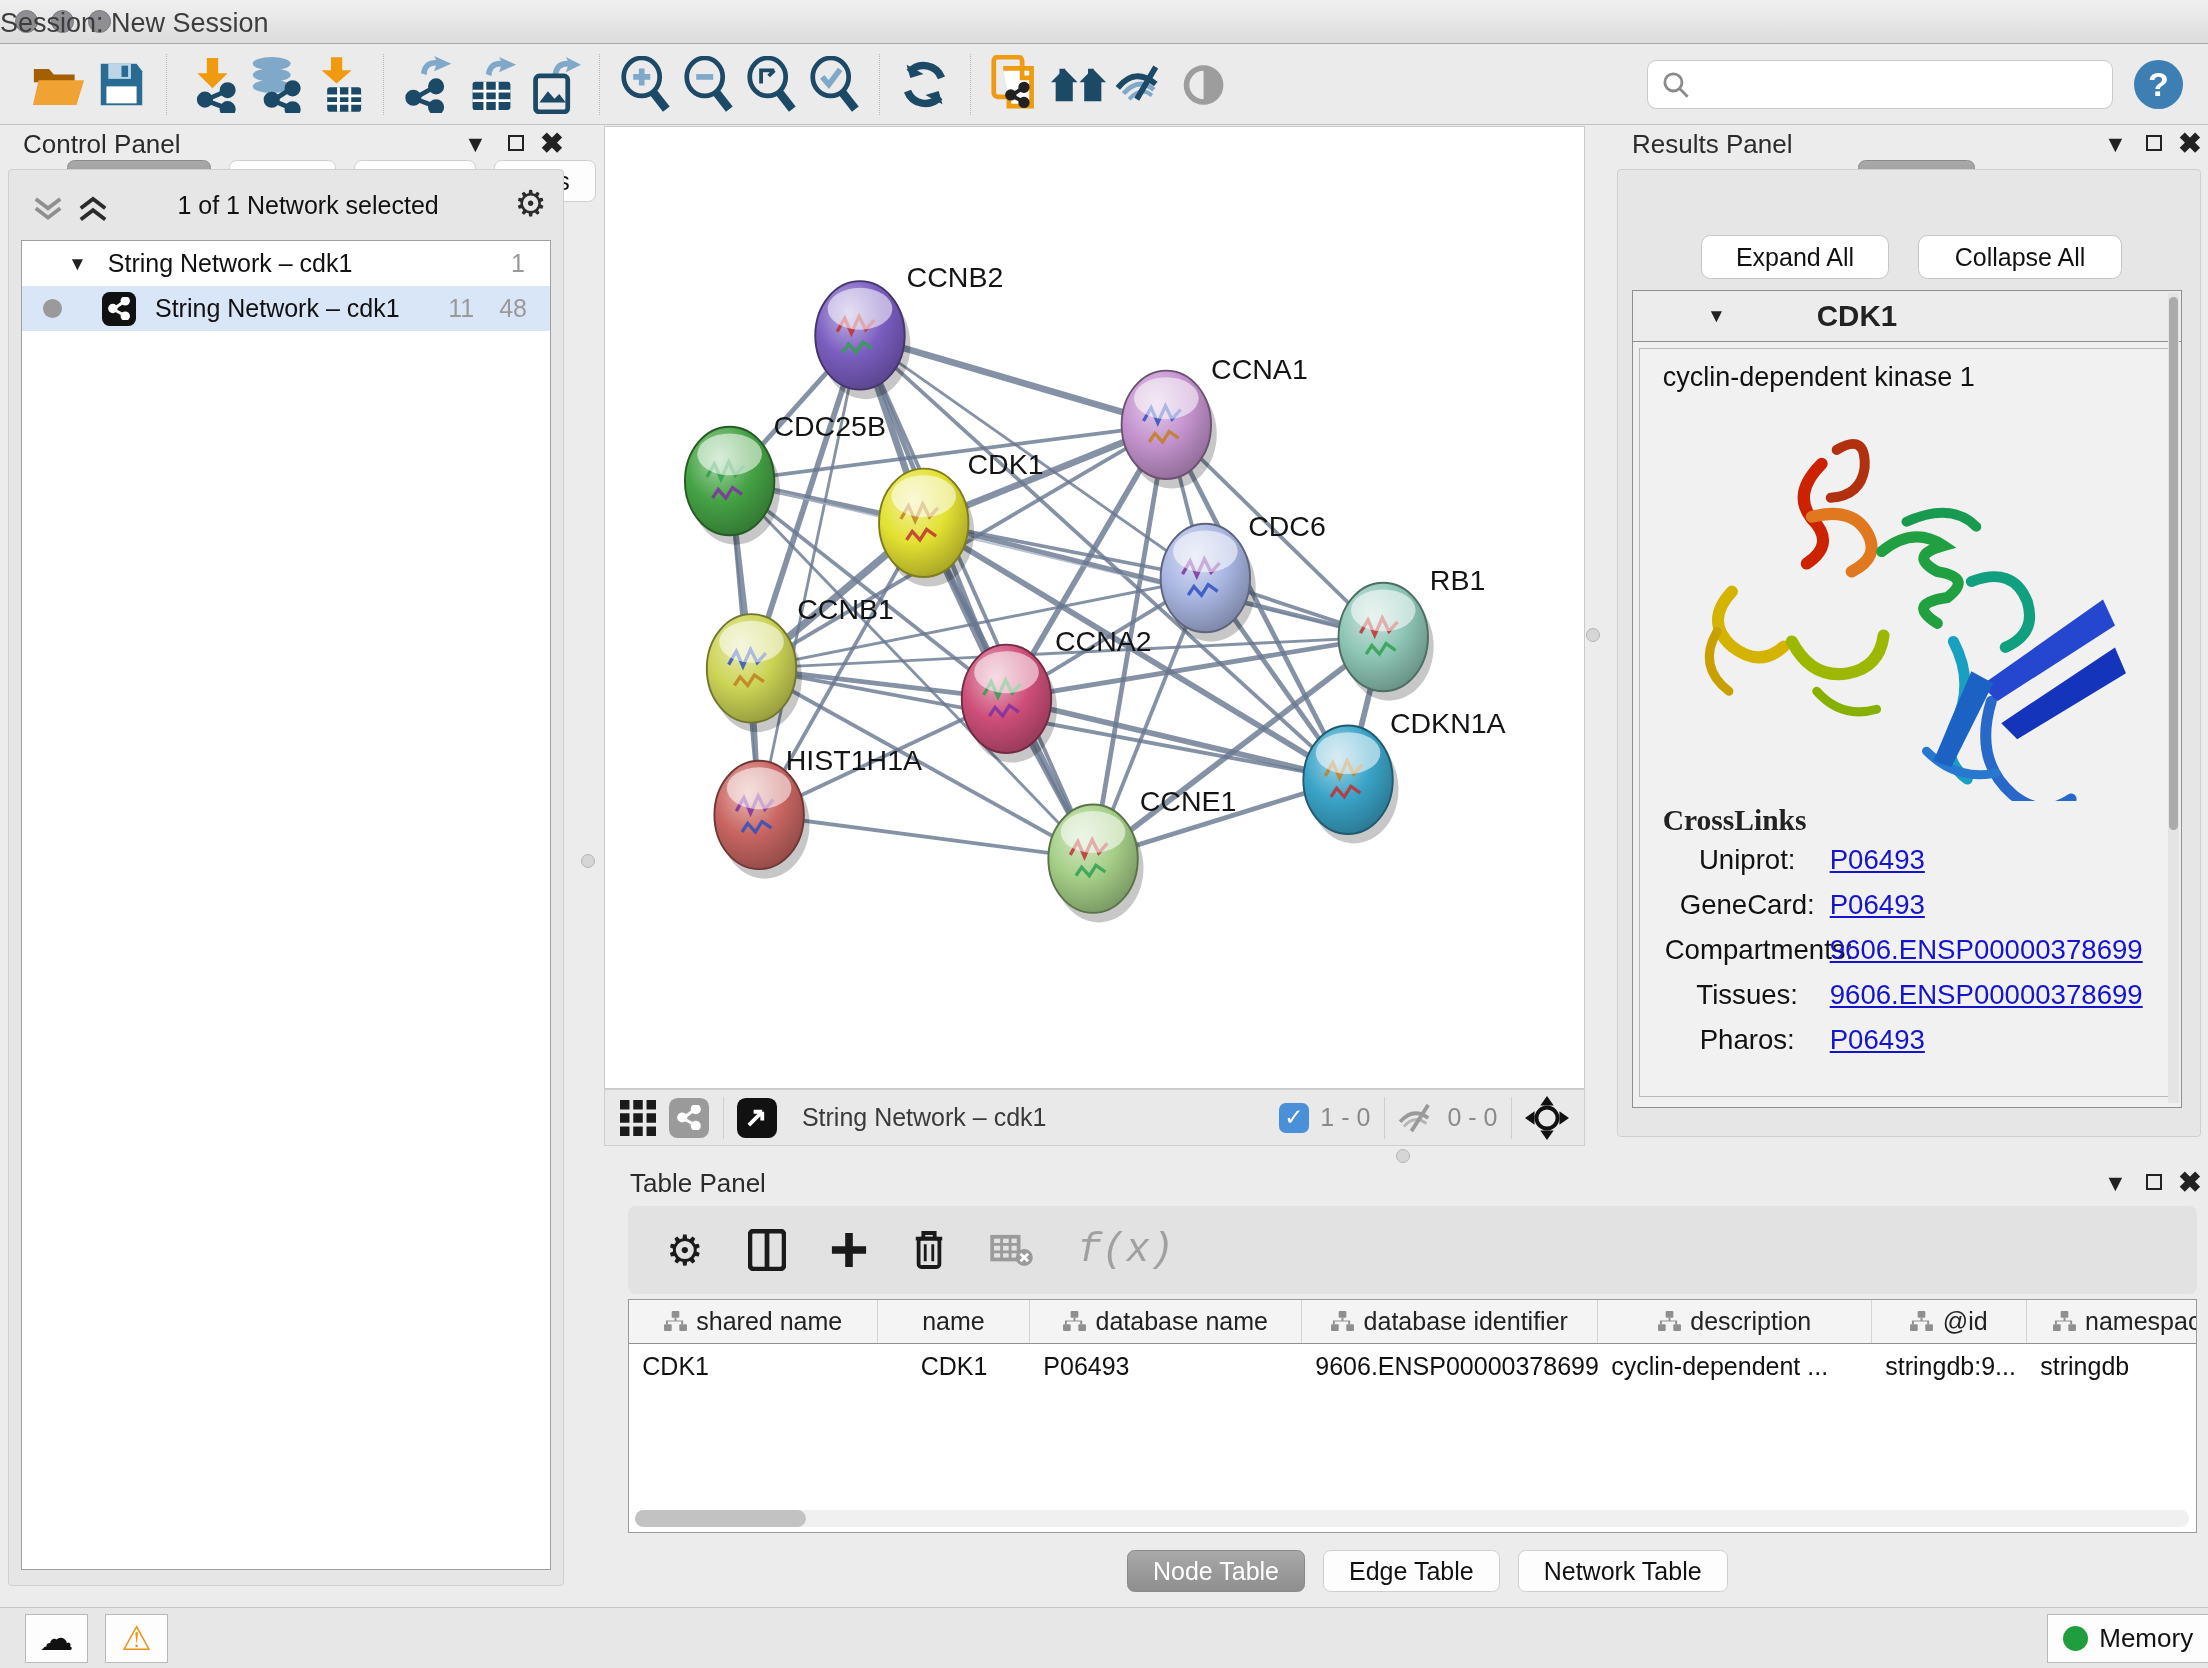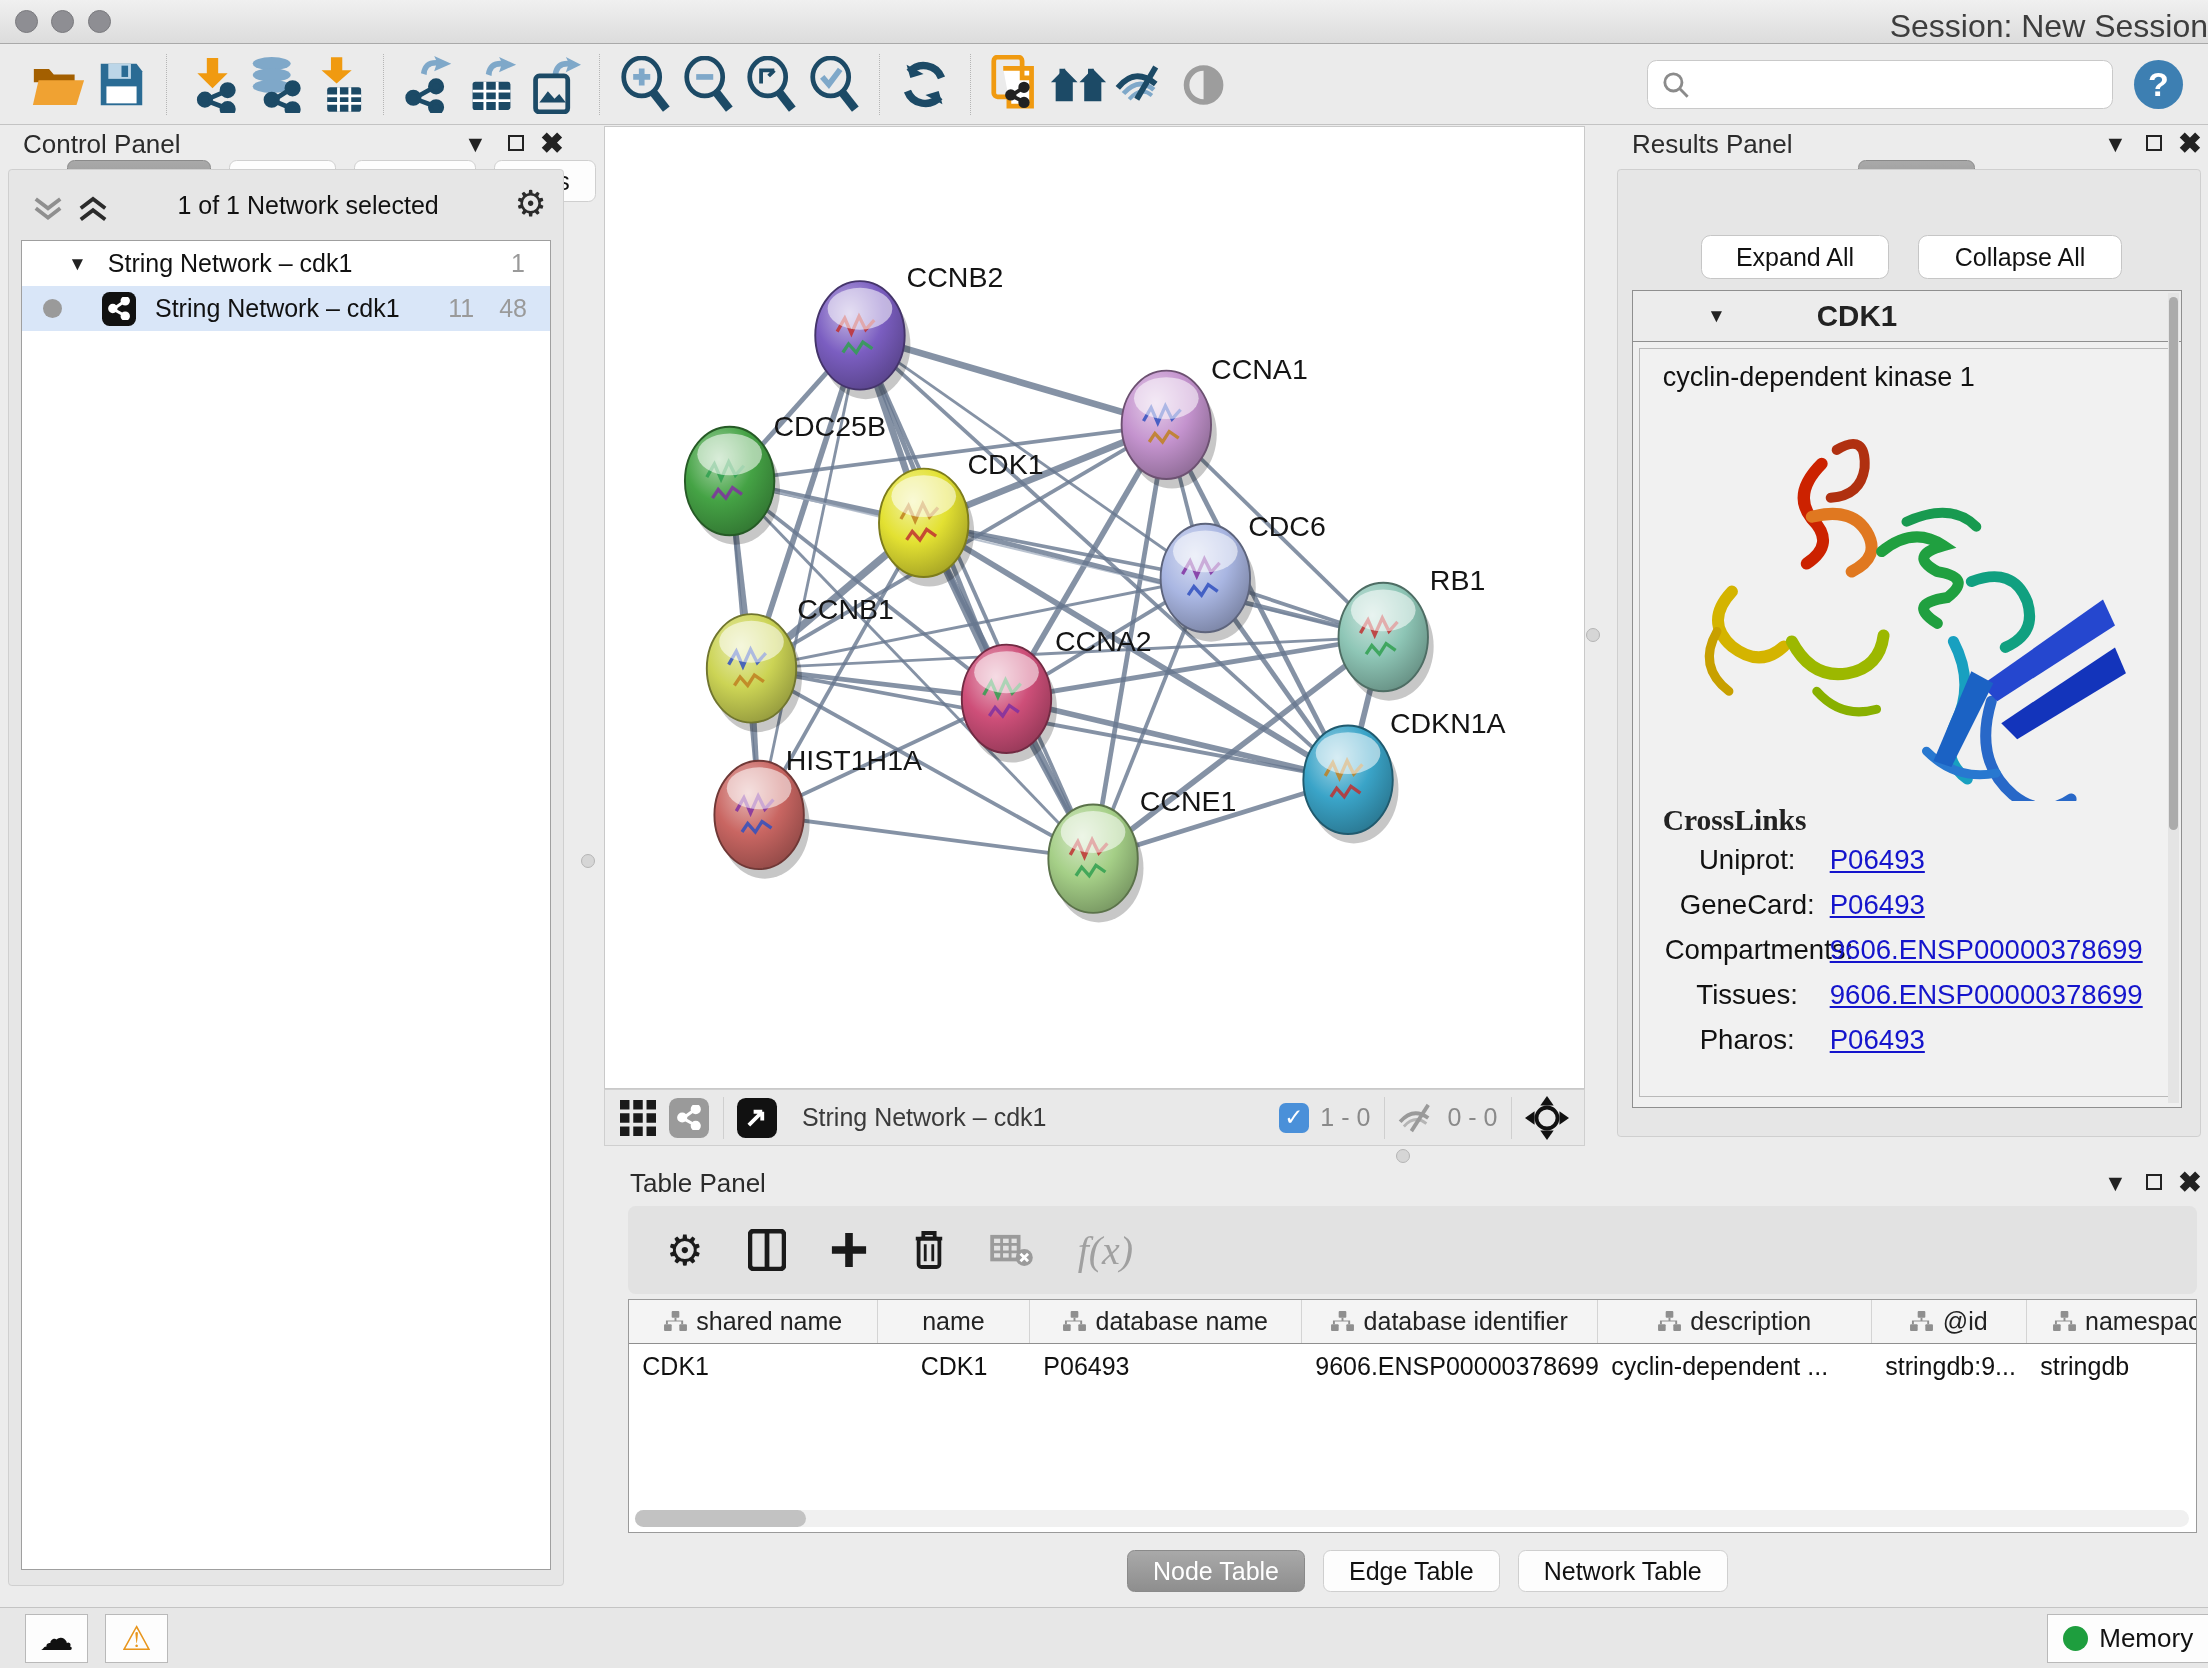--- a/index.html
+++ b/index.html
@@ -4,21 +4,21 @@
 <style>
   html,body{margin:0;padding:0;background:#bfbfbf;}
   *{box-sizing:border-box;font-family:"Liberation Sans",sans-serif;}
   #win{position:relative;width:2208px;height:1668px;background:#ececec;overflow:hidden;
        font-family:"Liberation Sans",sans-serif;color:#222;}
   .abs{position:absolute;}
   
   #titlebar{left:0;top:0;width:2208px;height:44px;
     background:linear-gradient(#f0f0f0,#dcdcdc);border-bottom:1px solid #a9a9a9;}
   .tl{width:23px;height:23px;border-radius:50%;background:#8e8e93;border:1px solid #7a7a7e;top:9.5px;}
-  #win-title{width:100%;text-align:right;top:7.6px;font-size:32px;color:#3d3d3d;}
+  #win-title{width:100%;text-align:left;top:7.6px;font-size:27px;color:#3d3d3d;}
   
   #toolbar{left:0;top:45px;width:2208px;height:80px;background:#ebebeb;border-bottom:1px solid #c3c3c3;
     display:flex;align-items:center;padding-left:27px;}
   .tbtn{width:63px;height:63px;display:flex;align-items:center;justify-content:center;flex:0 0 auto;}
   .tsep{width:0;height:61px;border-left:1.9px dotted #b5b5b5;margin:0 13.3px;flex:0 0 auto;}
   #search-wrap{position:relative;margin-left:auto;margin-right:21px;flex:0 0 auto;}
   #search-input{width:466px;height:49px;border:1.9px solid #c9c9c9;border-radius:9.5px;background:#fff;
     padding-left:53px;font-size:25px;color:#333;outline:none;}
   #help-btn{width:49px;height:49px;border-radius:50%;background:#3d7fb2;color:#fff;font-size:34px;
     font-weight:bold;display:flex;align-items:center;justify-content:center;margin-right:25px;flex:0 0 auto;}
@@ -645,21 +645,21 @@
         <path d="M4 10 h28 M12 10 v-6 h12 v6" fill="none" stroke="#1a1a1a" stroke-width="4"></path>
         <rect x="7" y="10" width="22" height="30" rx="3" fill="none" stroke="#1a1a1a" stroke-width="4"></rect>
         <path d="M14 16 v18 M22 16 v18" stroke="#1a1a1a" stroke-width="3"></path>
       </svg>
     <svg width="44" height="34" viewBox="0 0 46 36">
         <rect x="2" y="4" width="28" height="24" fill="none" stroke="#9b9b9b" stroke-width="4"></rect>
         <path d="M2 12 h28 M2 20 h28 M12 4 v24 M21 4 v24" stroke="#9b9b9b" stroke-width="3"></path>
         <circle cx="36" cy="26" r="9" fill="#9b9b9b"></circle>
         <path d="M32 22 40 30 M40 22 32 30" stroke="#fff" stroke-width="3"></path>
       </svg>
-    <span style="font-family:Liberation Serif, serif;font-style:italic;font-size:40px;color:#a0a0a0">f(x)</span>
+    <span style="font-family:Liberation Mono, monospace;font-style:italic;font-size:40px;color:#a0a0a0">f(x)</span>
   </div>
 
   <div id="tp-table" class="abs">
     <div id="tp-header">
         <div class="th" style="width: 249px; align-items: center;">
           <svg width="23" height="21" viewBox="0 0 24 22">
             <g fill="#8f8f8f">
               <rect x="8" y="0" width="8" height="7" rx="1"></rect>
               <rect x="0" y="14" width="8" height="7" rx="1"></rect>
               <rect x="16" y="14" width="8" height="7" rx="1"></rect>

